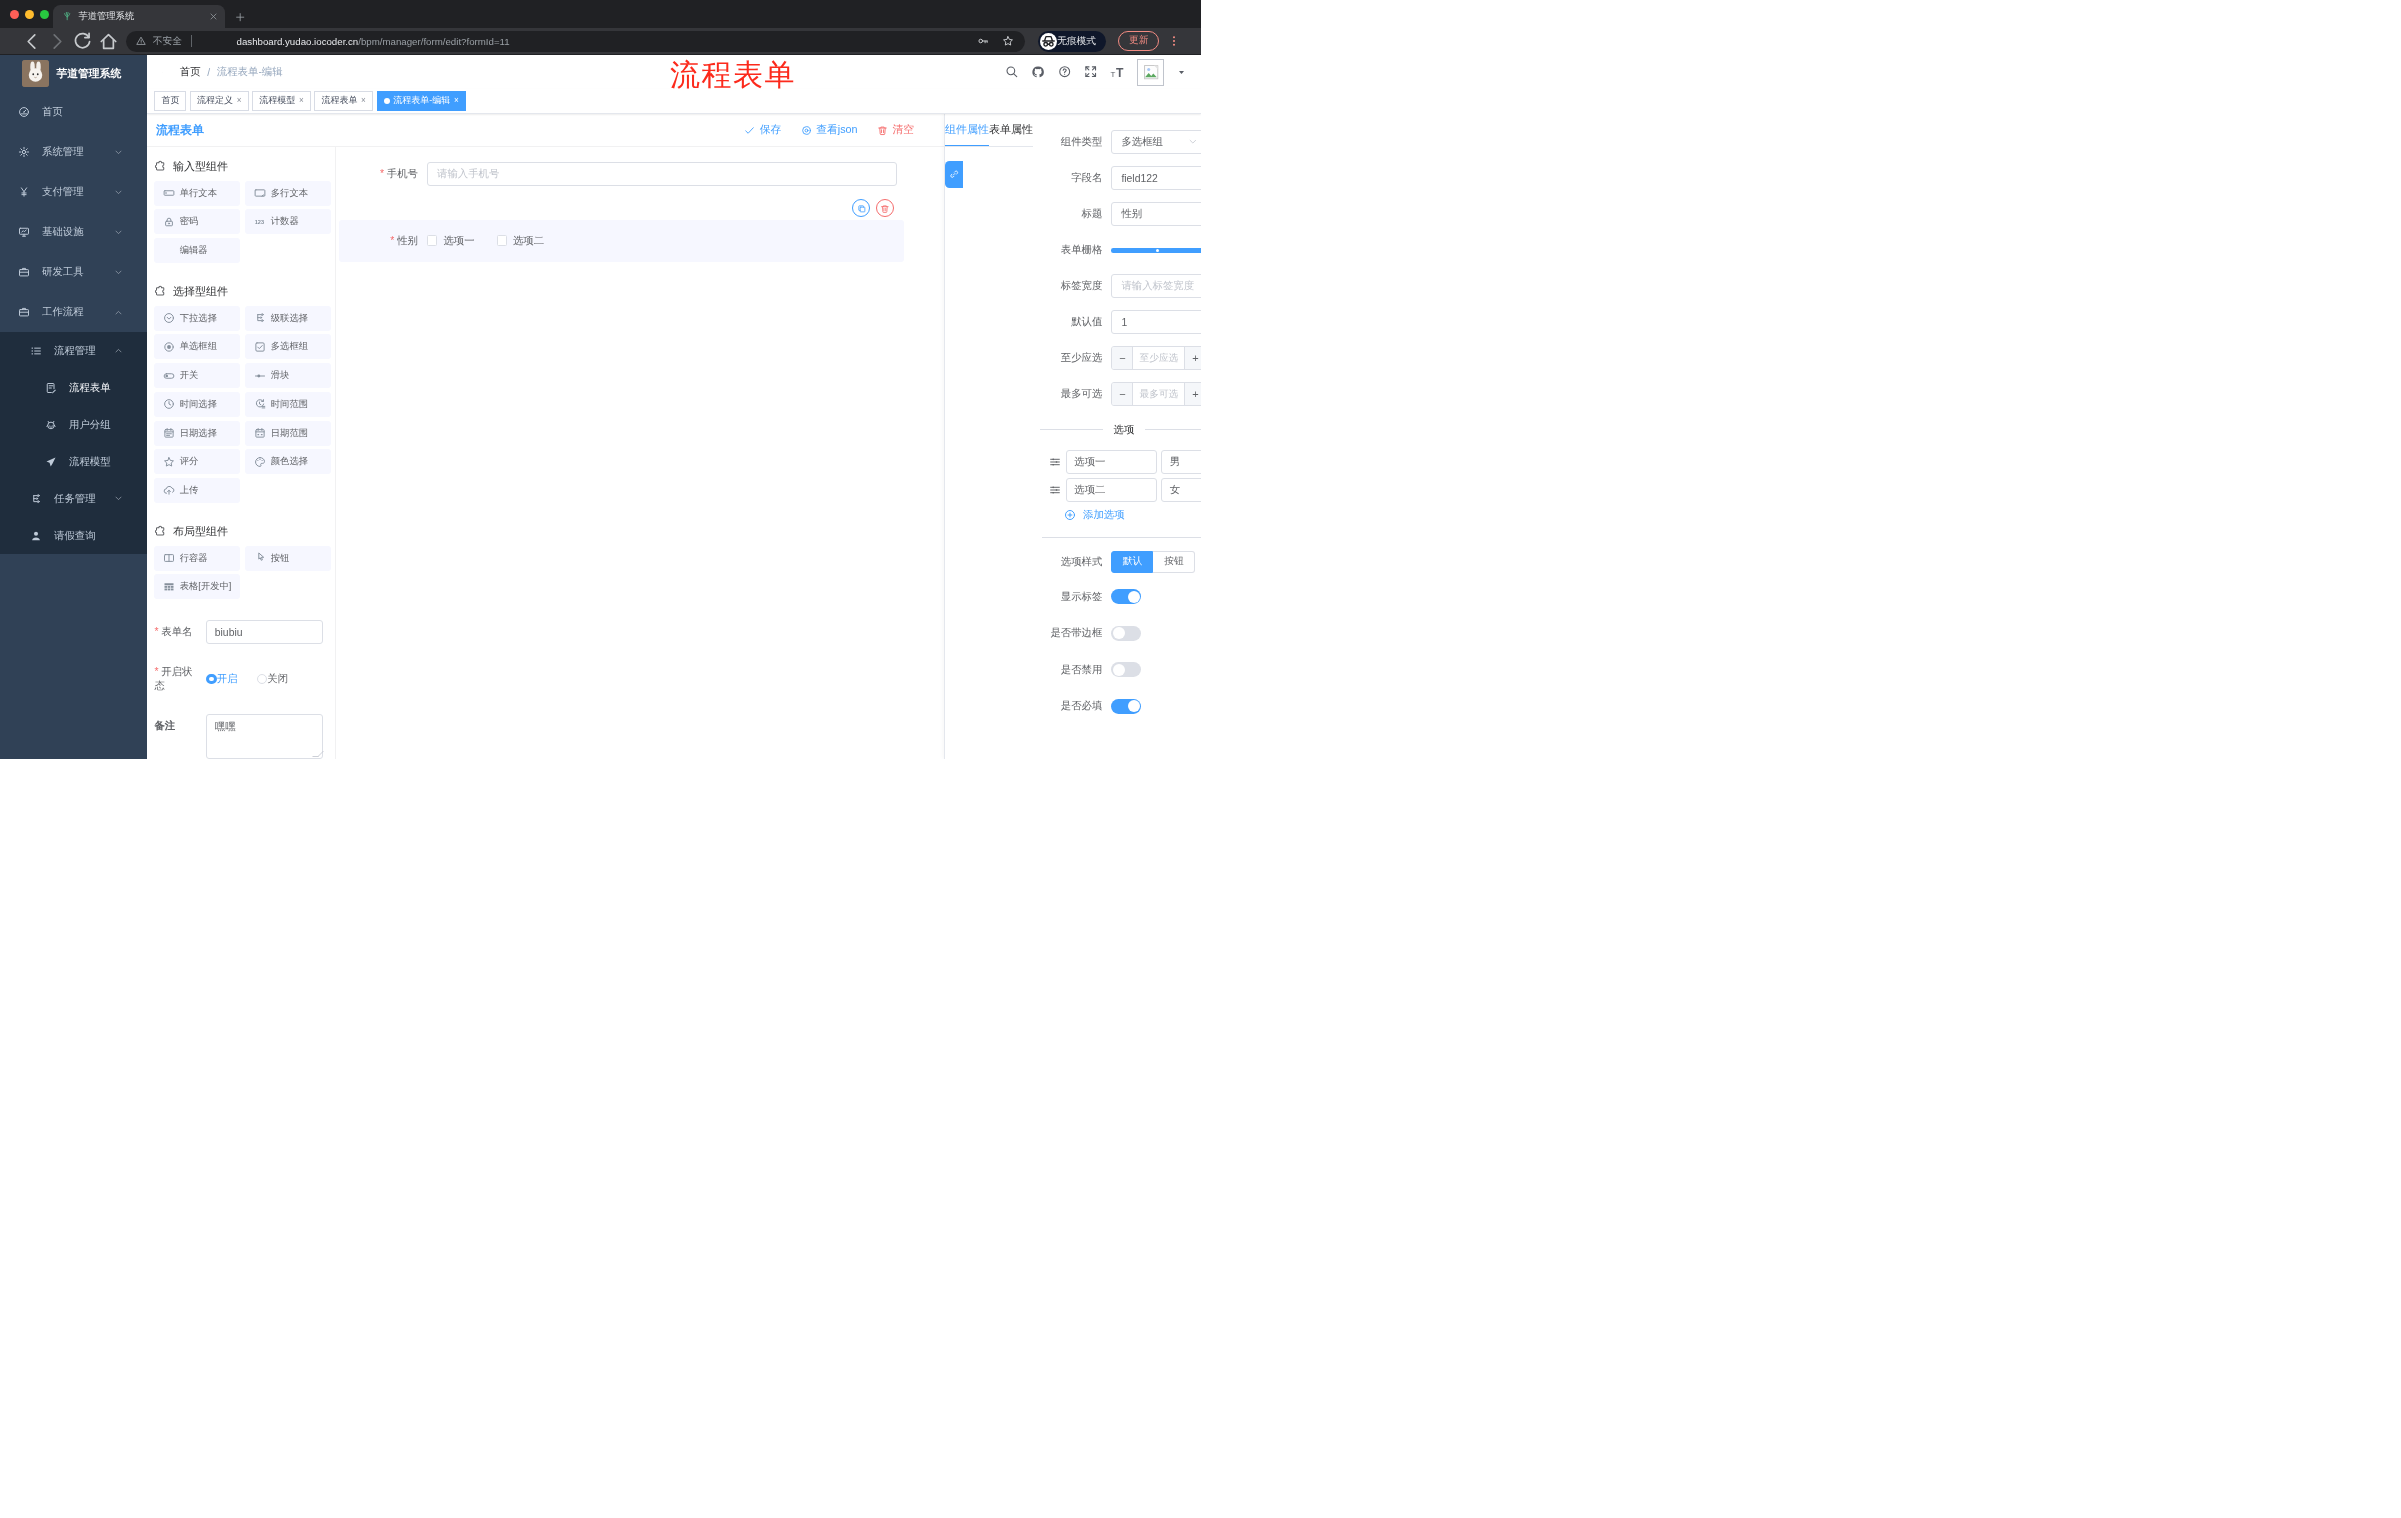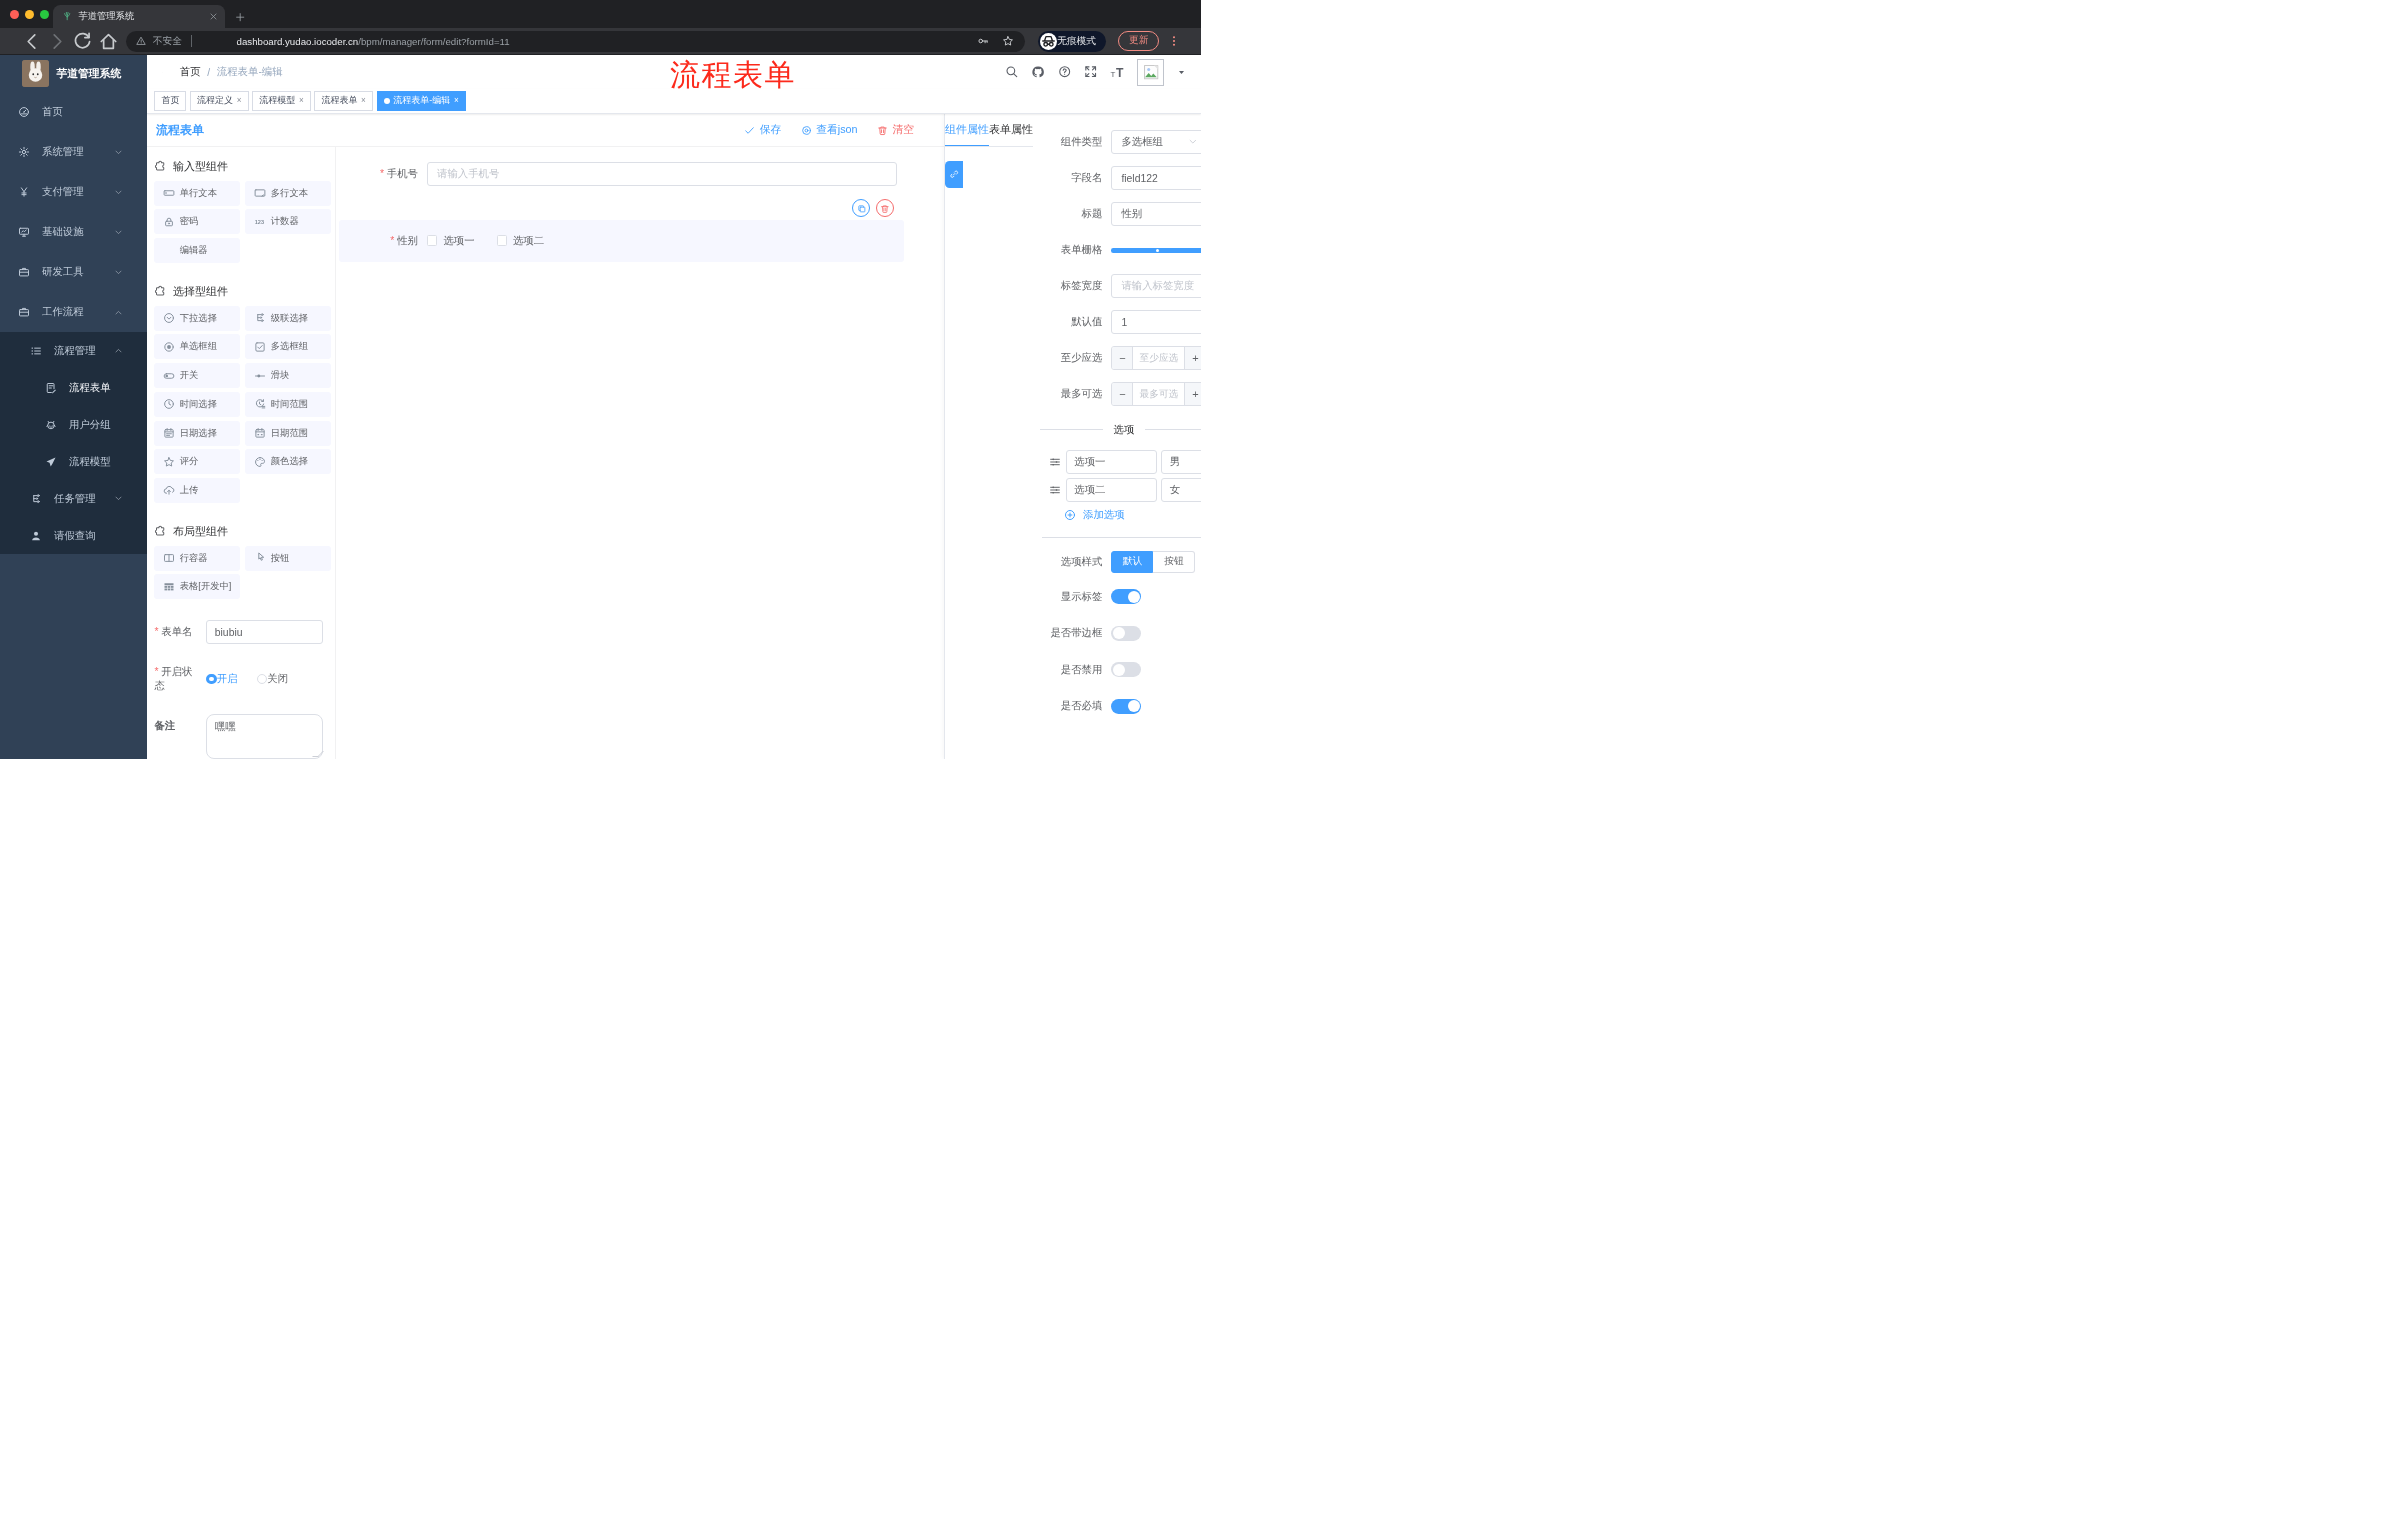--- a/index.html
+++ b/index.html
@@ -83,21 +83,21 @@
   .comp-item { height:25px; background:#f6f7ff; border-radius:3px; display:flex; align-items:center; padding-left:8.2px; gap:5.2px; font-size:9.3px; color:#606266; cursor:grab; }
   .comp-item .ic { color:#86909c; width:12px; }
 
   .meta-form { margin-top:18px; }
   .meta-row { display:flex; margin-bottom:21px; align-items:center; }
   .meta-row.top { align-items:flex-start; }
   .m-label { width:52px; text-align:left; padding-right:9px; color:#606266; flex:none; padding-top:0; }
   .meta-row.top .m-label { padding-top:5.2px;font-weight:bold; }
   .req::before { content:"* "; color:#f56c6c; }
   .m-input { width:117px; height:24px; border:0.7px solid #dcdfe6; border-radius:3px; padding:0 7.4px; font-size:10.4px; color:#606266; display:flex; align-items:center; }
-  .m-textarea { width:117px; height:45px; border:0.7px solid #dcdfe6; border-radius:8px; padding:4.5px 7.4px; font-size:10.4px; color:#606266; position:relative; }
+  .m-textarea { width:117px; height:45px; border:0.7px solid #dcdfe6; border-radius:3px; padding:4.5px 7.4px; font-size:10.4px; color:#606266; position:relative; }
   .resize-grip { position:absolute; right:1.5px; bottom:1.5px; width:6px; height:6px; border-right:1.5px solid #c0c4cc; border-bottom:1.5px solid #c0c4cc; transform:skew(-45deg) ; opacity:.8; }
   .radio-group { display:flex; gap:19.3px; align-items:center; }
   .radio { display:flex; align-items:center; color:#606266; }
   .radio .dot { width:10.4px; height:10.4px; border-radius:50%; border:0.7px solid #dcdfe6; background:#fff; }
   .radio.on .dot { border:3px solid #409eff; background:#fff; }
   .radio.on .rlabel { color:#409eff; }
 
   
   .canvas { flex:1; padding:15px 40px 0 3px; background:#fff; min-width:0; }
   .field-row { display:flex; align-items:center; padding-left:18px; padding-right:7.4px; }

